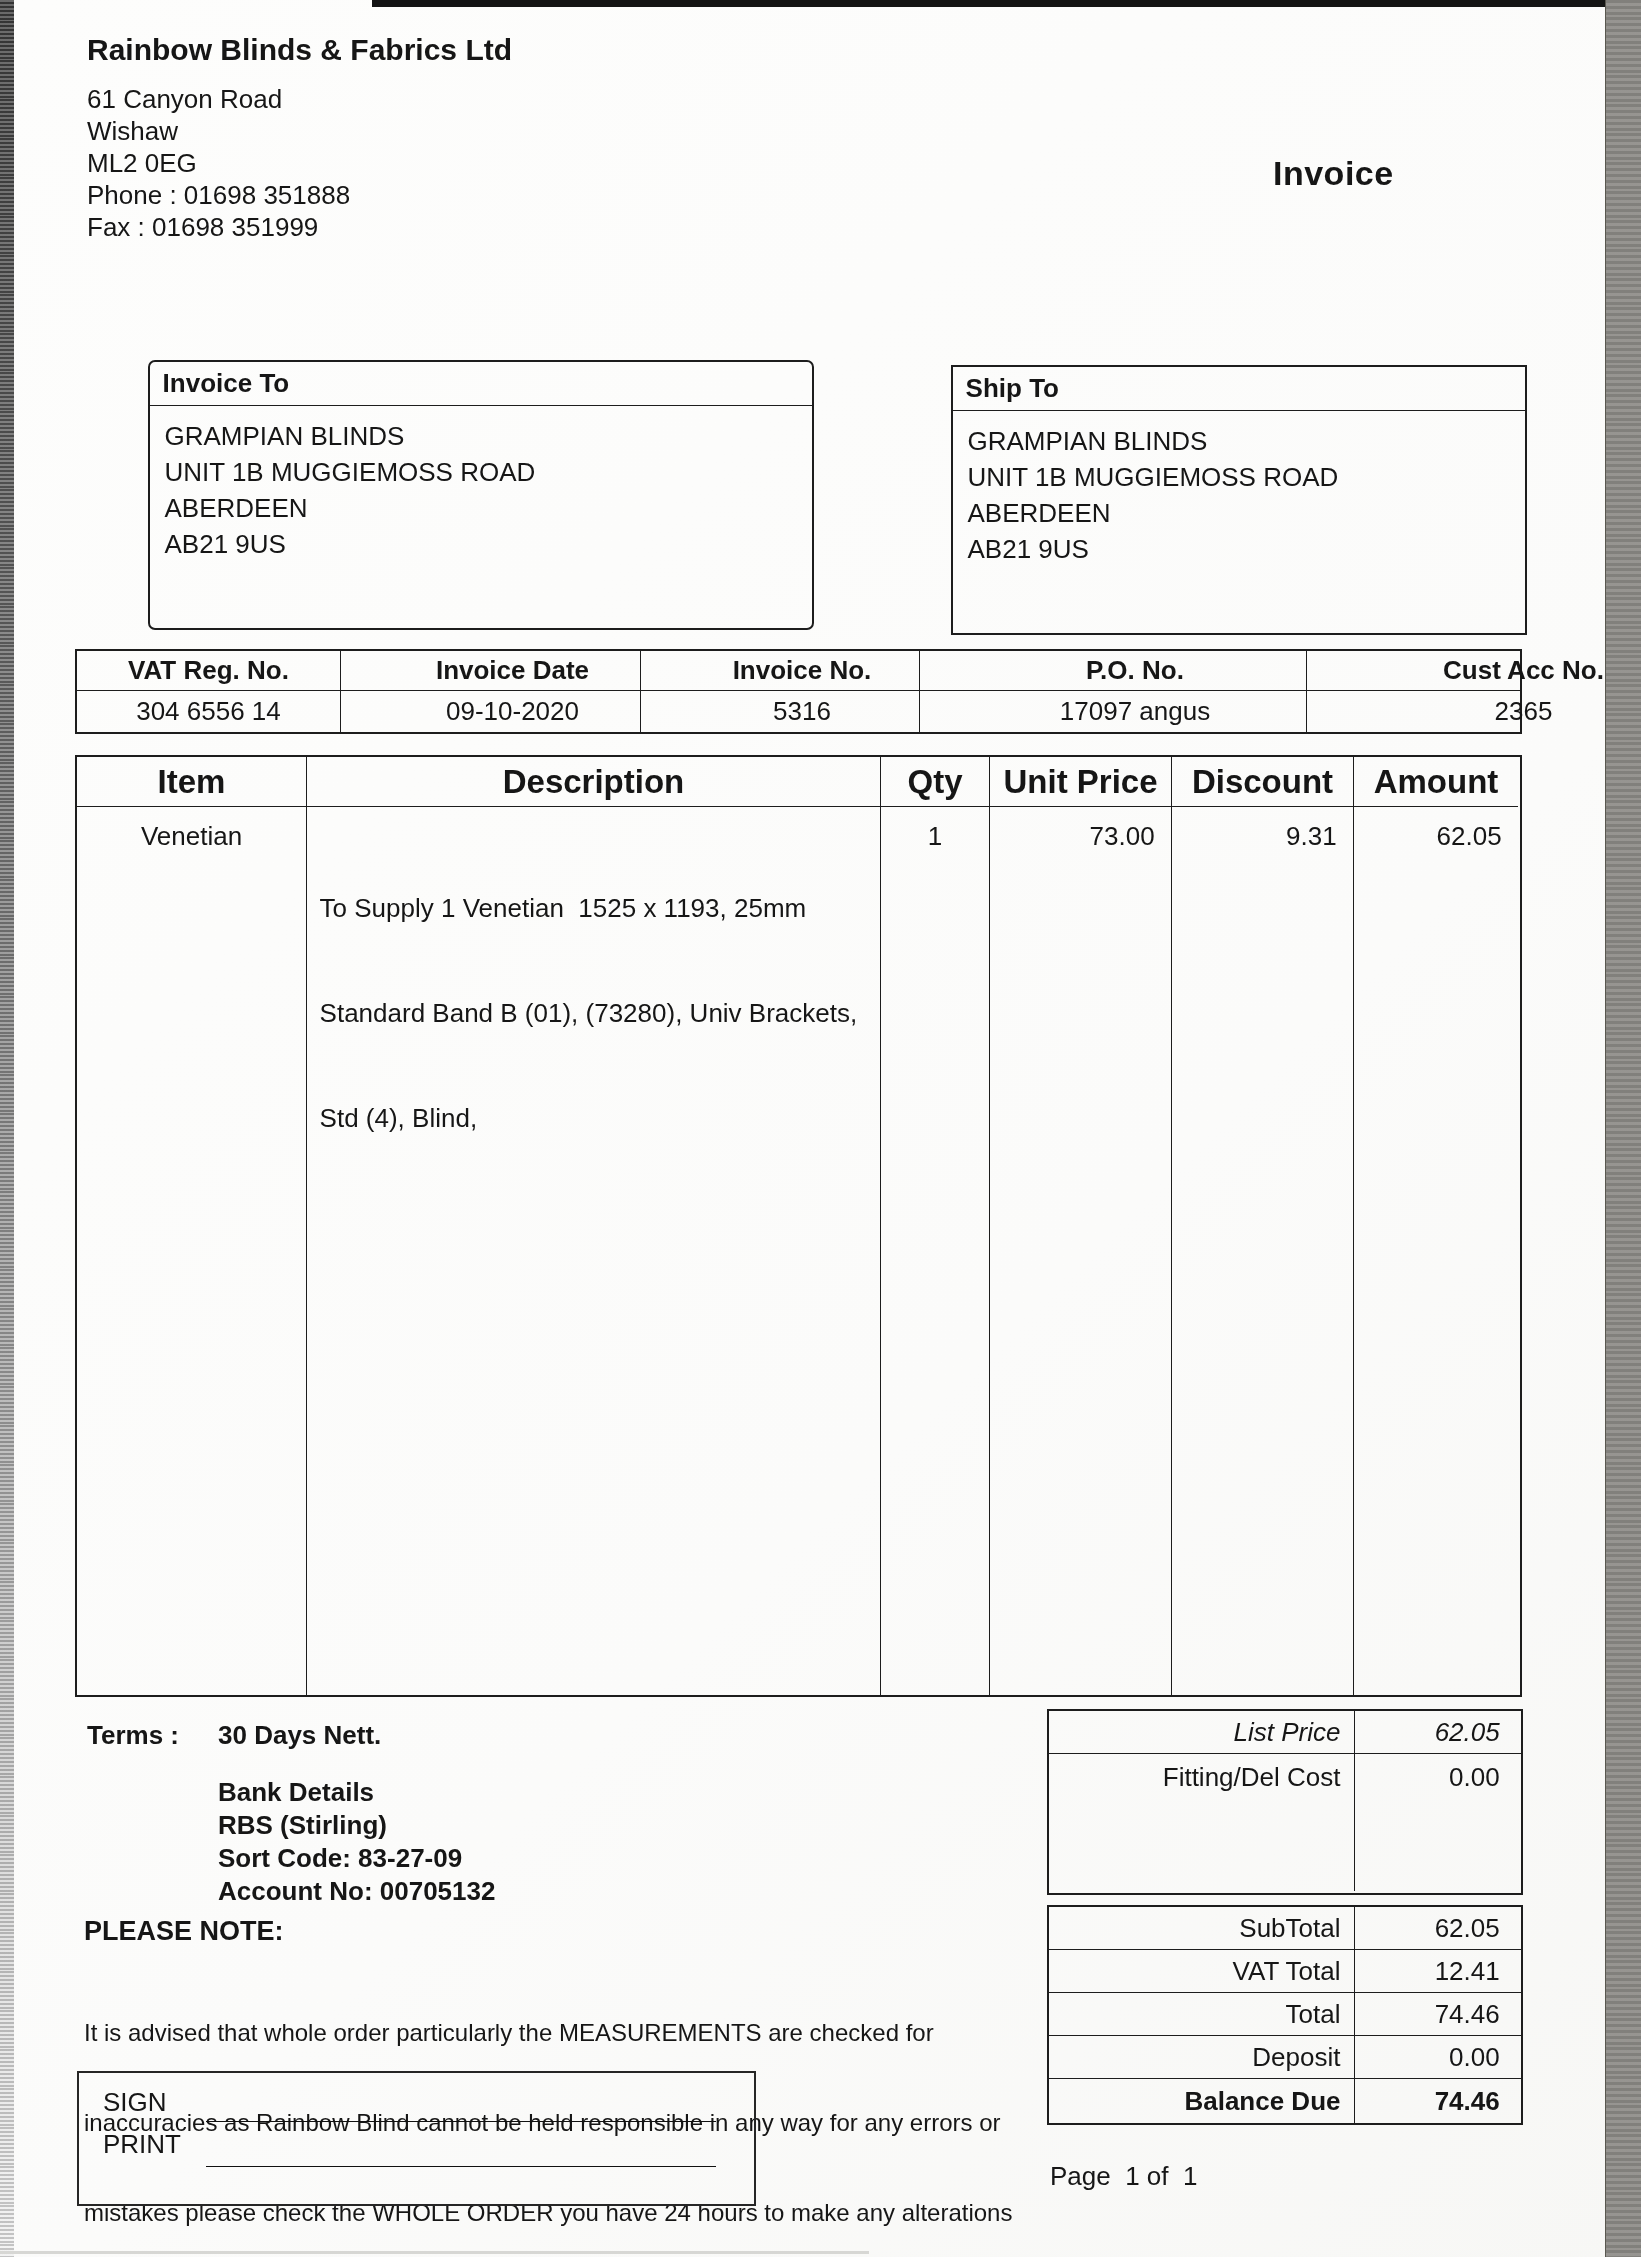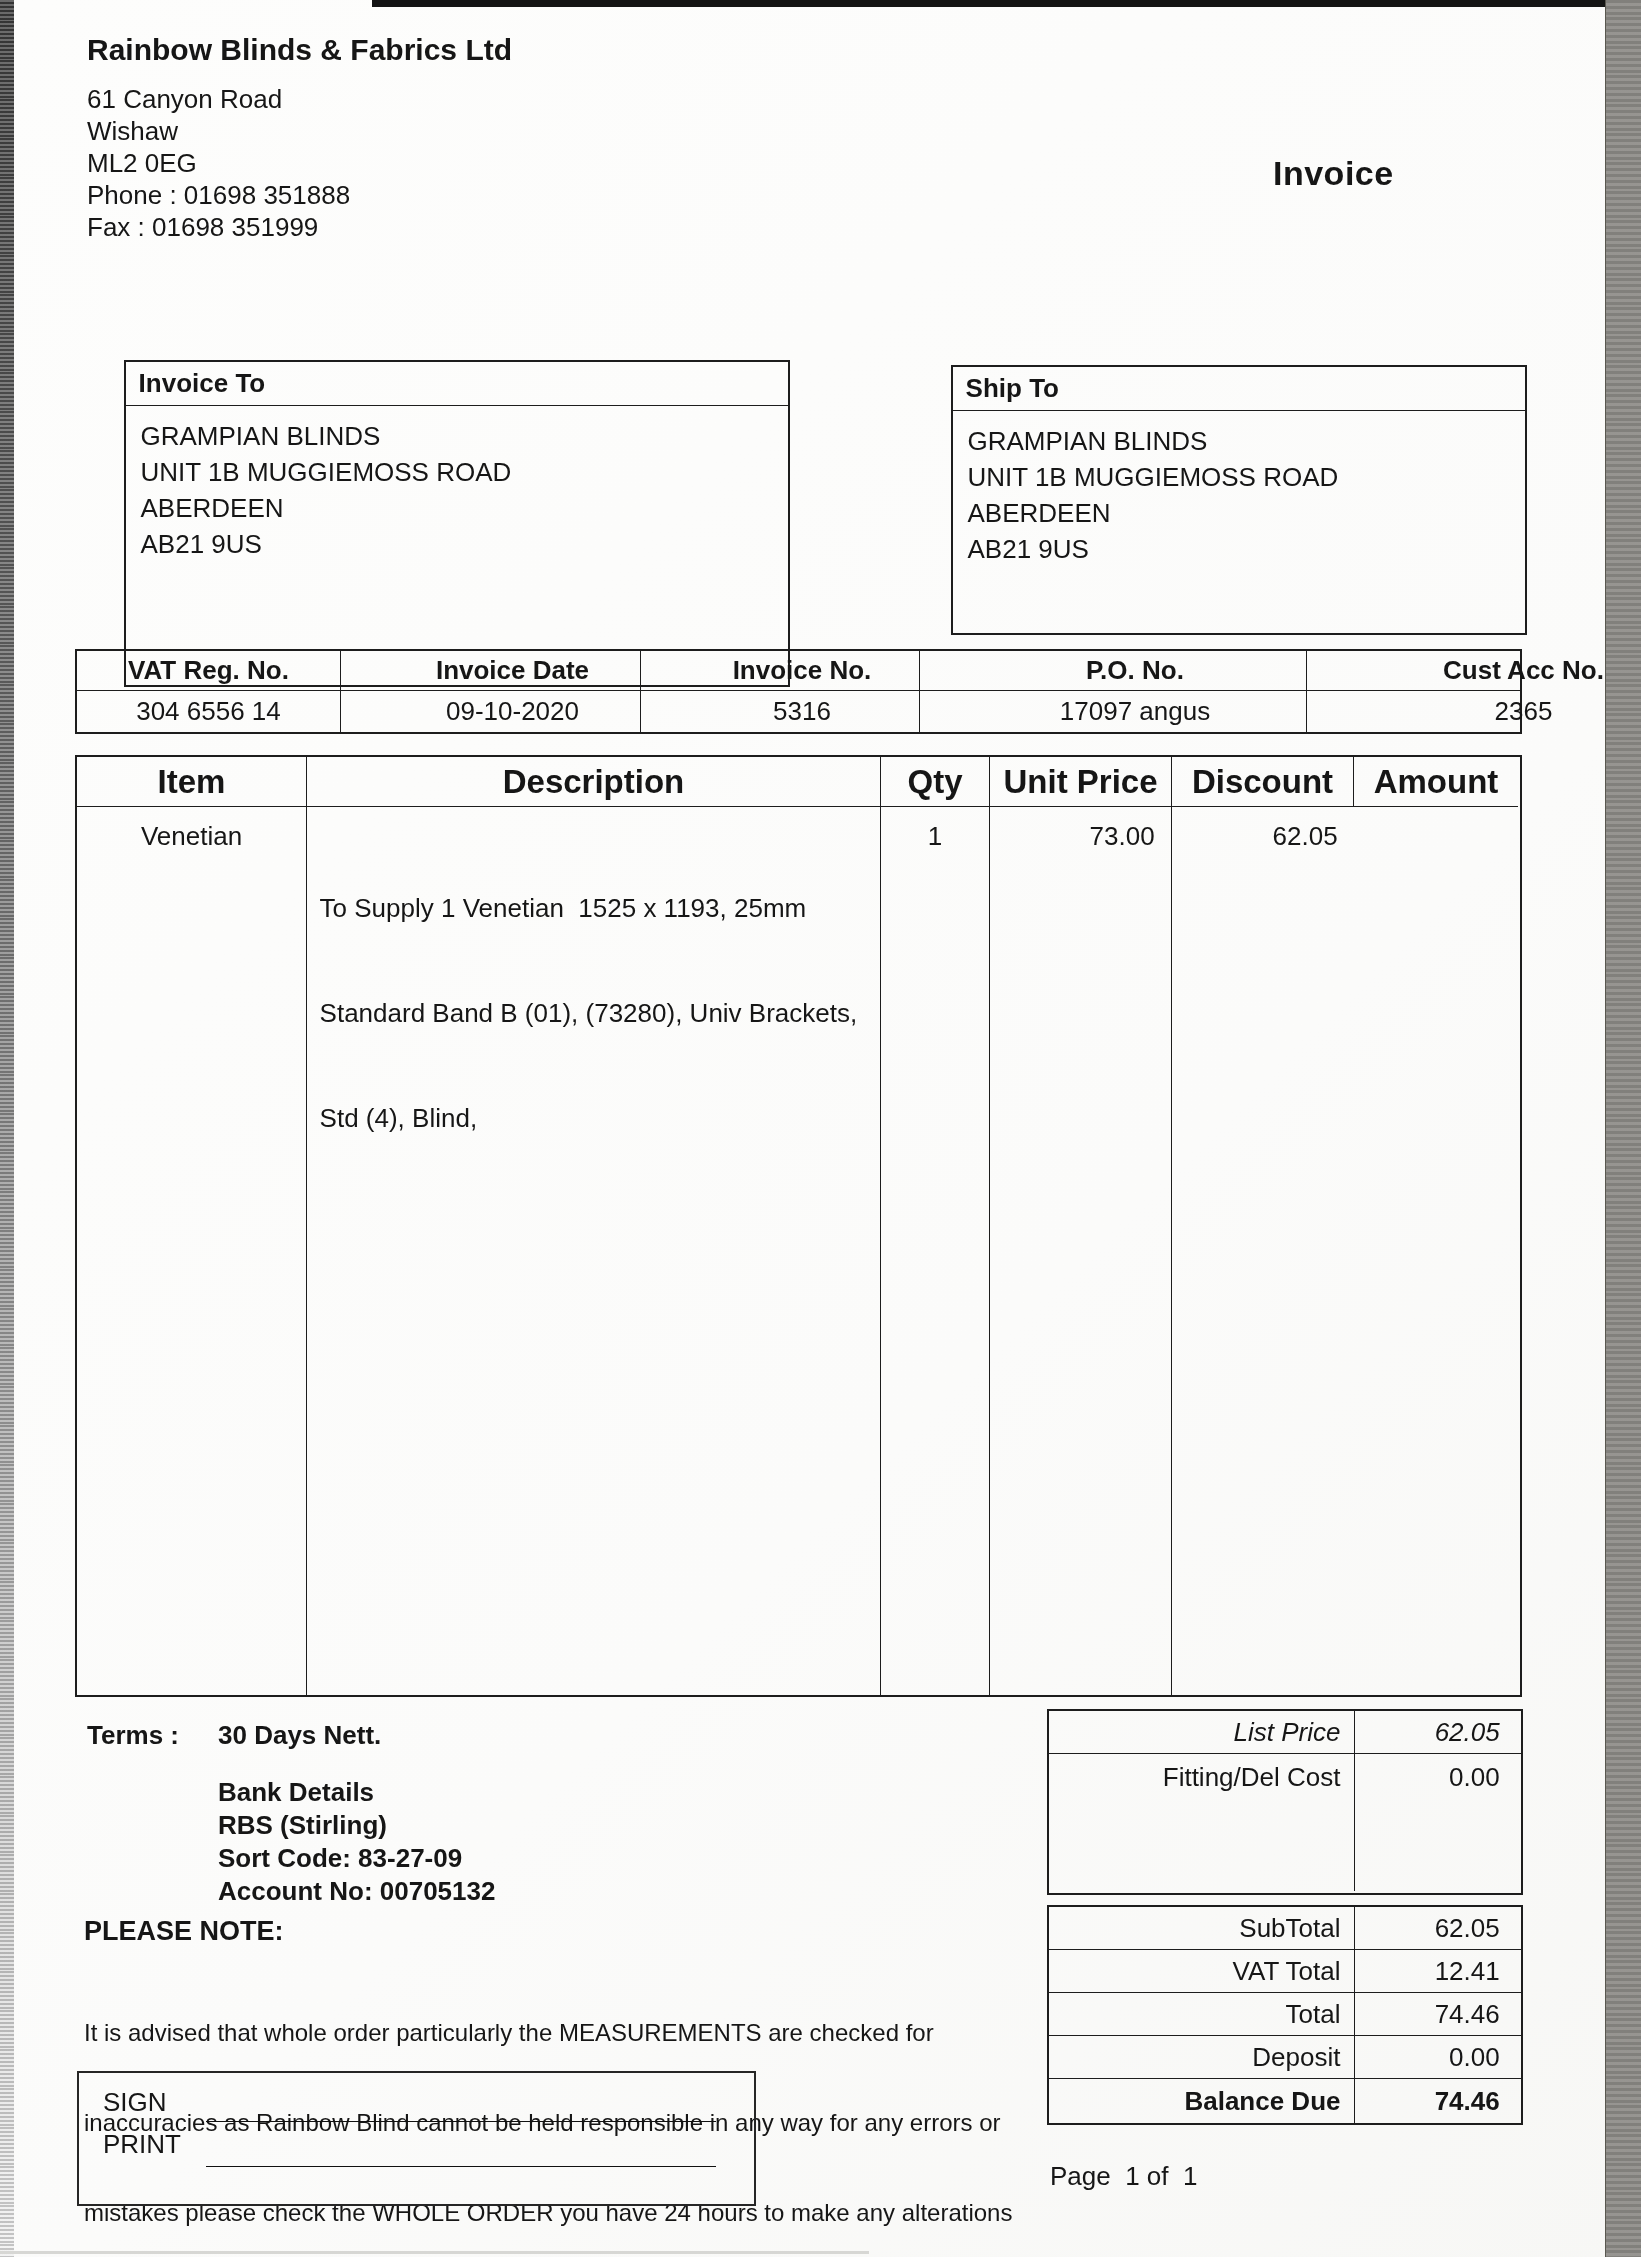--- a/index.html
+++ b/index.html
@@ -40,21 +40,21 @@
   .doc-title{left:1273px;top:154px;font-size:34px;font-weight:bold;letter-spacing:0.5px;}
 
   
   .addr-box{border:2.9px solid #1d1d1d;background:transparent;}
   .addr-box .hd{
     height:44px;border-bottom:1.9px solid #1d1d1d;
     display:flex;align-items:center;padding-left:12.6px;
     font-weight:bold;font-size:26px;
   }
   .addr-box .bd{padding:11.6px 13.5px 0 14.5px;font-size:26px;line-height:36px;}
-  .box-invoice-to{left:124px;top:360px;width:666px;height:327px;}
+  .box-invoice-to{left:148px;top:360px;width:666px;height:270px;border-radius:7px;}
   .box-ship-to{left:951px;top:365px;width:576px;height:270px;}
 
   
   .meta{left:75px;top:649px;width:1447px;border:2.9px solid #1d1d1d;}
   .meta .row{display:grid;grid-template-columns:264px 256px 235px 343px 345px;gap:44px;}
   .meta .row.hdr{height:40px;border-bottom:1.9px solid #1d1d1d;}
   .meta .row.val{height:41px;}
   .meta .cell{
     display:flex;align-items:center;justify-content:center;
     font-size:26px;border-right:1.9px solid #1d1d1d;
@@ -174,20 +174,21 @@
     <div class="hcell">Amount</div>
 
     <div class="bcell cell-center">Venetian</div>
     <div class="bcell desc-lines">
       <div>To Supply 1 Venetian  1525 x 1193, 25mm</div>
       <div>Standard Band B (01), (73280), Univ Brackets,</div>
       <div>Std (4), Blind,</div>
     </div>
     <div class="bcell cell-center">1</div>
     <div class="bcell cell-right">73.00</div>
+    <div class="bcell cell-right">9.31</div>
     <div class="bcell cell-right">62.05</div>
   </div>
 
   <div class="abs t27 b terms-label">Terms :</div>
   <div class="abs t27 b terms-value">30 Days Nett.</div>
   <div class="abs bank">
     <div>Bank Details</div>
     <div>RBS (Stirling)</div>
     <div>Sort Code: 83-27-09</div>
     <div>Account No: 00705132</div>

